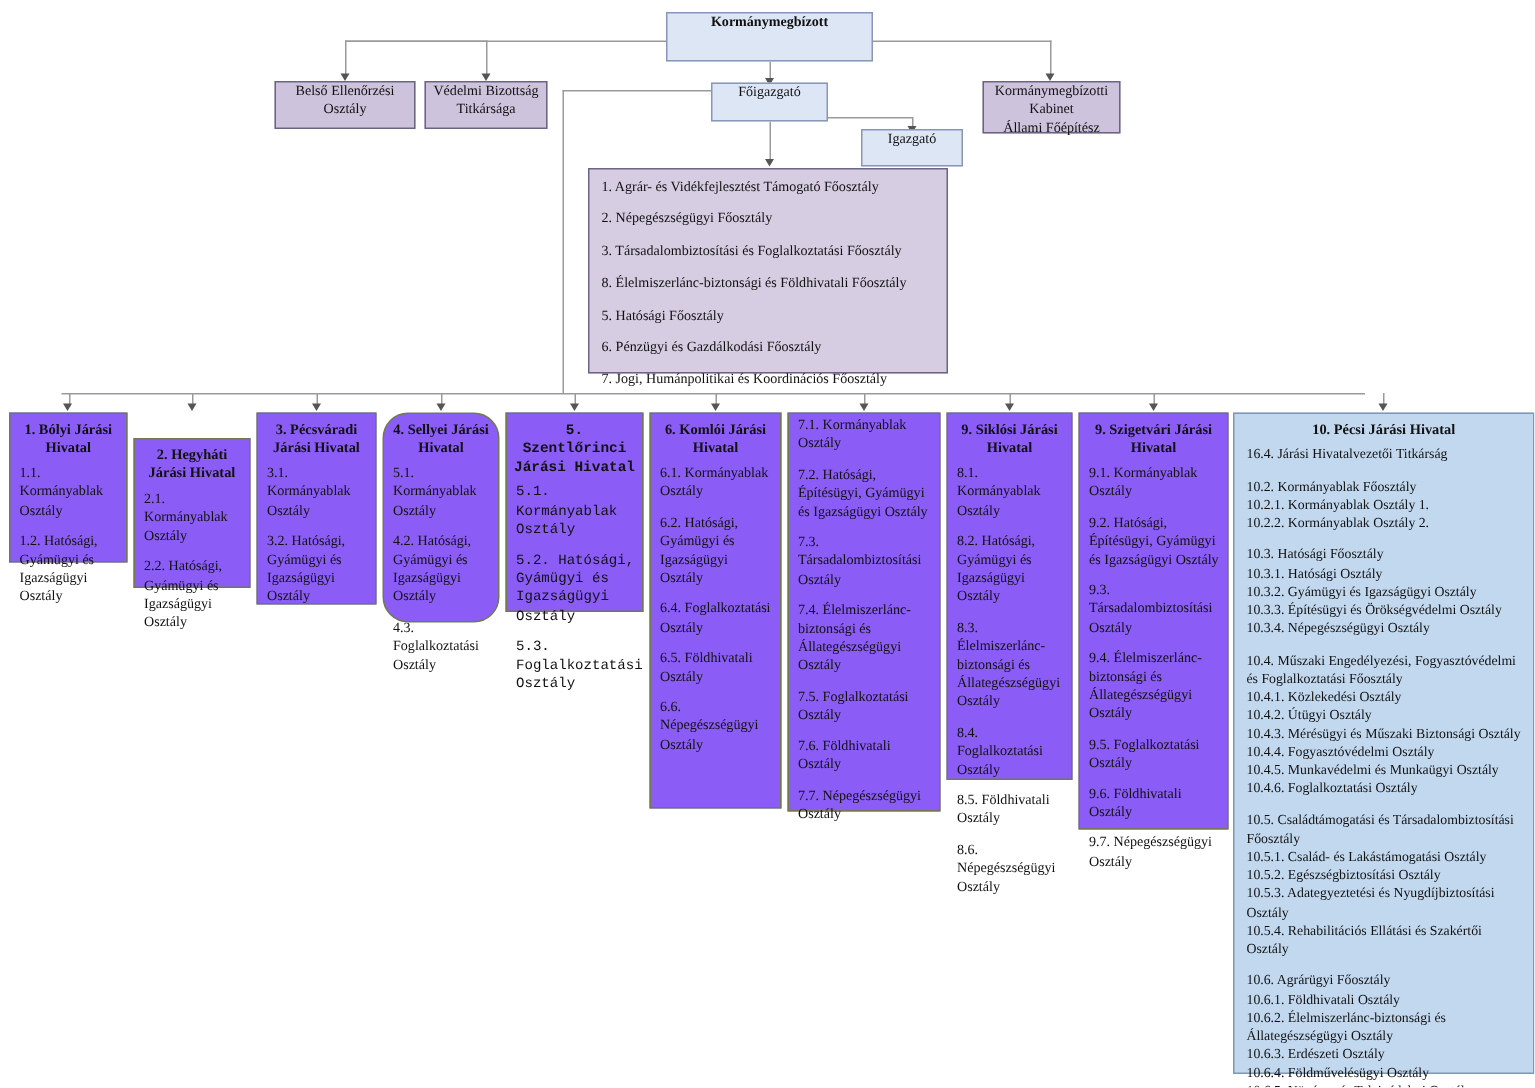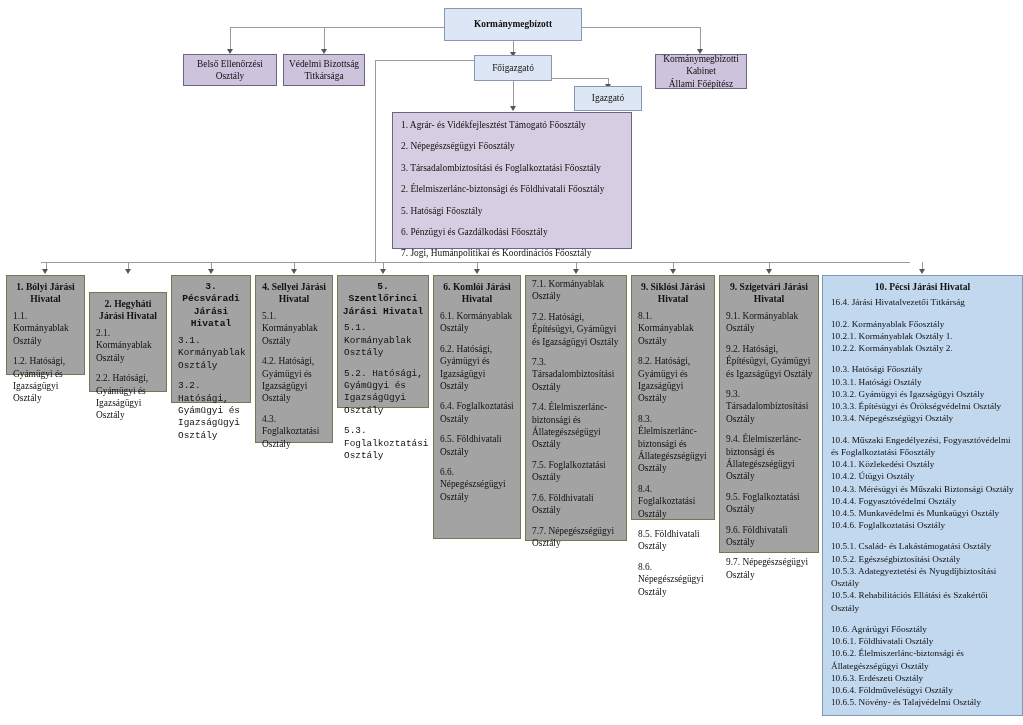--- a/index.html
+++ b/index.html
@@ -19,26 +19,26 @@
     position:absolute;
     box-sizing:border-box;
     border:1px solid #5a5a7a;
     font-size:9.4px;
     line-height:1.32;
     color:#111111;
   }
   .box.blue{ background:#dde6f5; border-color:#8a96b8; }
   .box.purple{ background:#cdc3dc; border-color:#6c6484; }
   .box.purple2{ background:#d6cde2; border-color:#6c6484; }
-  .box.green{ background:#a3a3a3; border-color:#6f7a53; }
+  .box.green{ background:#8b5cf6; border-color:#6f7a53; }
   .box.lightblue{ background:#c2d8ef; border-color:#7d97b5; }
   .bold{ font-weight:bold; }
 
   .box.center-mid{
-    display:flex; align-items:center; justify-content:center;
+    display:flex; justify-content:center;
     text-align:center;
   }
 
   
   .ln{ position:absolute; background:#9a9a9a; }
   .hl{ height:1px; }
   .vl{ width:1px; }
   .arrow{
     position:absolute;
     width:0;height:0;
@@ -123,21 +123,21 @@
 
   <div class="box blue center-mid" style="left:574px;top:86px;width:68px;height:25px;">
     <span>Igazgató</span>
   </div>
 
   <div class="box purple2" style="left:392px;top:112px;width:240px;height:137px;">
     <div class="deptlist" id="dept-list">
         <div class="row">1. Agrár- és Vidékfejlesztést Támogató Főosztály</div>
         <div class="row">2. Népegészségügyi Főosztály</div>
         <div class="row">3. Társadalombiztosítási és Foglalkoztatási Főosztály</div>
-        <div class="row">2. Élelmiszerlánc-biztonsági és Földhivatali Főosztály</div>
+        <div class="row">8. Élelmiszerlánc-biztonsági és Földhivatali Főosztály</div>
         <div class="row">5. Hatósági Főosztály</div>
         <div class="row">6. Pénzügyi és Gazdálkodási Főosztály</div>
         <div class="row">7. Jogi, Humánpolitikai és Koordinációs Főosztály</div>
       </div>
   </div>
 
   <div id="districts">
       <div class="box green" style="left: 6px; top: 275px; width: 79px; height: 100px;">
         <div class="hdr">1. Bólyi Járási Hivatal</div>
         <div class="unitlist">
@@ -149,30 +149,30 @@
       <div class="arrow" style="left: 42px; top: 269px;"></div>
       <div class="box green" style="left: 89px; top: 275px; width: 78px; height: 100px; margin-top: 17px;">
         <div class="hdr">2. Hegyháti Járási Hivatal</div>
         <div class="unitlist">
           <div class="u">2.1. Kormányablak Osztály</div>
           <div class="u">2.2. Hatósági, Gyámügyi és Igazságügyi Osztály</div>
         </div>
       </div>
       <div class="ln vl" style="left: 128px; top: 262px; height: 9px;"></div>
       <div class="arrow" style="left: 124.5px; top: 269px;"></div>
-      <div class="box green" style="left: 171px; top: 275px; width: 80px; height: 128px; font-family: Liberation Mono, monospace;">
+      <div class="box green" style="left: 171px; top: 275px; width: 80px; height: 128px;">
         <div class="hdr">3. Pécsváradi Járási Hivatal</div>
         <div class="unitlist">
           <div class="u">3.1. Kormányablak Osztály</div>
           <div class="u">3.2. Hatósági, Gyámügyi és Igazságügyi Osztály</div>
         </div>
       </div>
       <div class="ln vl" style="left: 211px; top: 262px; height: 9px;"></div>
       <div class="arrow" style="left: 207.5px; top: 269px;"></div>
-      <div class="box green" style="left: 255px; top: 275px; width: 78px; height: 168px;">
+      <div class="box green" style="left: 255px; top: 275px; width: 78px; height: 140px; border-radius: 17px;">
         <div class="hdr">4. Sellyei Járási Hivatal</div>
         <div class="unitlist">
           <div class="u">5.1. Kormányablak Osztály</div>
           <div class="u">4.2. Hatósági, Gyámügyi és Igazságügyi Osztály</div>
           <div class="u">4.3. Foglalkoztatási Osztály</div>
         </div>
       </div>
       <div class="ln vl" style="left: 294px; top: 262px; height: 9px;"></div>
       <div class="arrow" style="left: 290.5px; top: 269px;"></div>
       <div class="box green" style="left: 337px; top: 275px; width: 92px; height: 133px; font-family: Liberation Mono, monospace;">
@@ -262,20 +262,21 @@
         <div class="grp">
           <div class="l">10.4. Műszaki Engedélyezési, Fogyasztóvédelmi és Foglalkoztatási Főosztály</div>
           <div class="l">10.4.1. Közlekedési Osztály</div>
           <div class="l">10.4.2. Útügyi Osztály</div>
           <div class="l">10.4.3. Mérésügyi és Műszaki Biztonsági Osztály</div>
           <div class="l">10.4.4. Fogyasztóvédelmi Osztály</div>
           <div class="l">10.4.5. Munkavédelmi és Munkaügyi Osztály</div>
           <div class="l">10.4.6. Foglalkoztatási Osztály</div>
         </div>
         <div class="grp">
+          <div class="l">10.5. Családtámogatási és Társadalombiztosítási Főosztály</div>
           <div class="l">10.5.1. Család- és Lakástámogatási Osztály</div>
           <div class="l">10.5.2. Egészségbiztosítási Osztály</div>
           <div class="l">10.5.3. Adategyeztetési és Nyugdíjbiztosítási Osztály</div>
           <div class="l">10.5.4. Rehabilitációs Ellátási és Szakértői Osztály</div>
         </div>
         <div class="grp">
           <div class="l">10.6. Agrárügyi Főosztály</div>
           <div class="l">10.6.1. Földhivatali Osztály</div>
           <div class="l">10.6.2. Élelmiszerlánc-biztonsági és Állategészségügyi Osztály</div>
           <div class="l">10.6.3. Erdészeti Osztály</div>

